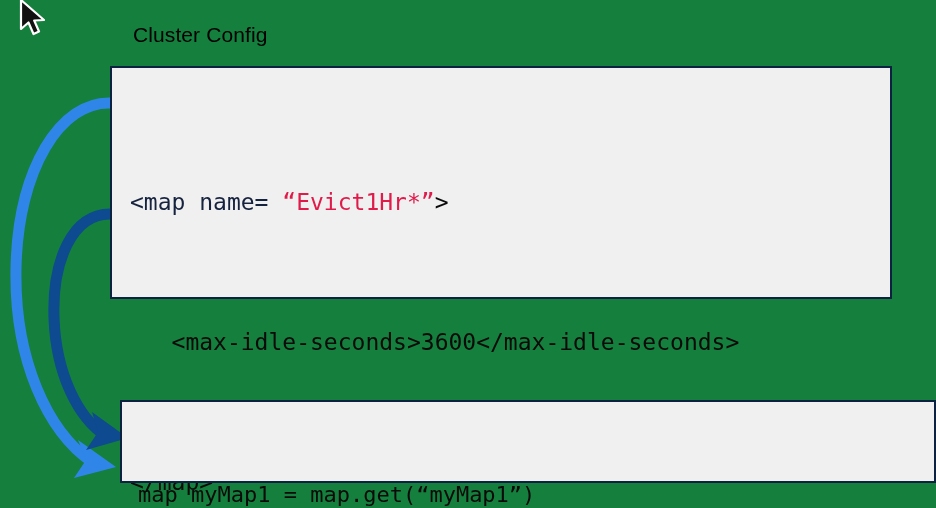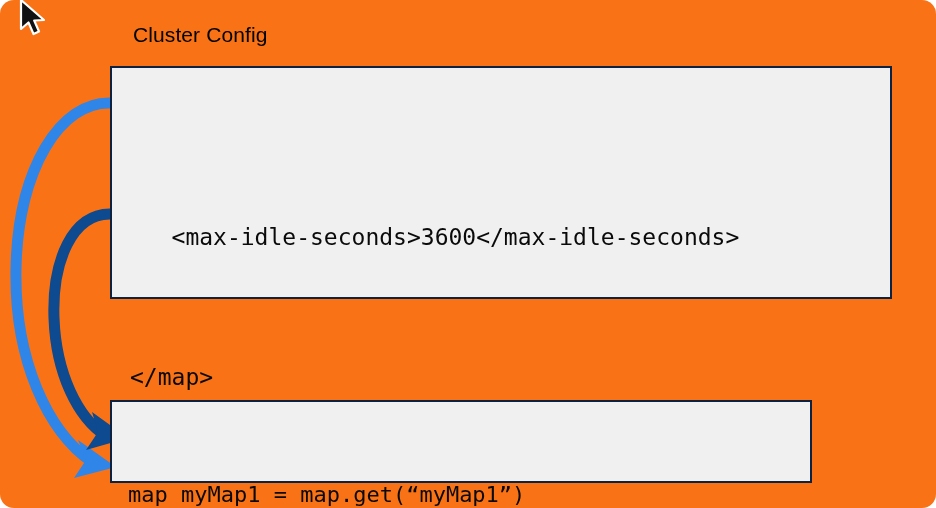--- a/index.html
+++ b/index.html
@@ -9,23 +9,22 @@
     background: #ffffff;
   }
   body {
     font-family: "Liberation Sans", sans-serif;
     -webkit-font-smoothing: antialiased;
   }
   #canvas {
     position: relative;
     width: 936px;
     height: 508px;
-    background: #f97316;
+    background: #15803d;
     overflow: hidden;
-    border-radius: 14px;
   }
 
   
   .heading {
     position: absolute;
     font-family: "Liberation Sans", sans-serif;
     font-size: 21px;
     line-height: 1.2;
     color: #000000;
     white-space: nowrap;
@@ -41,23 +40,23 @@
     border: 2px solid #0d2240;
     box-sizing: border-box;
   }
   #config-box {
     left: 110px;
     top: 66px;
     width: 782px;
     height: 233px;
   }
   #usercode-box {
-    left: 110px;
+    left: 120px;
     top: 400px;
-    width: 702px;
+    width: 816px;
     height: 83px;
     text-decoration: underline;
   }
   .code-lines {
     position: absolute;
     left: 18px;
     top: 12px;
     font-family: "DejaVu Sans Mono", "Liberation Mono", monospace;
     font-size: 23px;
     line-height: 35px;
@@ -114,20 +113,21 @@
                C 56 374, 78 418, 106 436" fill="none" stroke="#0d4a8f" stroke-width="11" stroke-linecap="butt"></path>
       <polygon points="92,412 128,438 86,450 98,432" fill="#0d4a8f"></polygon>
     </g>
   </svg>
 
   <div class="heading" id="heading-cluster-config">Cluster Config</div>
 
   <div class="code-box" id="config-box">
     <div class="code-lines">
 
+      <span class="code-line"><span class="tok-tag">&lt;map name= </span><span class="tok-str">“Evict1Hr*”</span><span class="tok-plain">&gt;</span></span>
 
       <span class="code-line tok-plain">   &lt;max-idle-seconds&gt;3600&lt;/max-idle-seconds&gt;</span>
 
       <span class="code-line tok-plain">&lt;/map&gt;</span>
 
       
 
       
 
       

